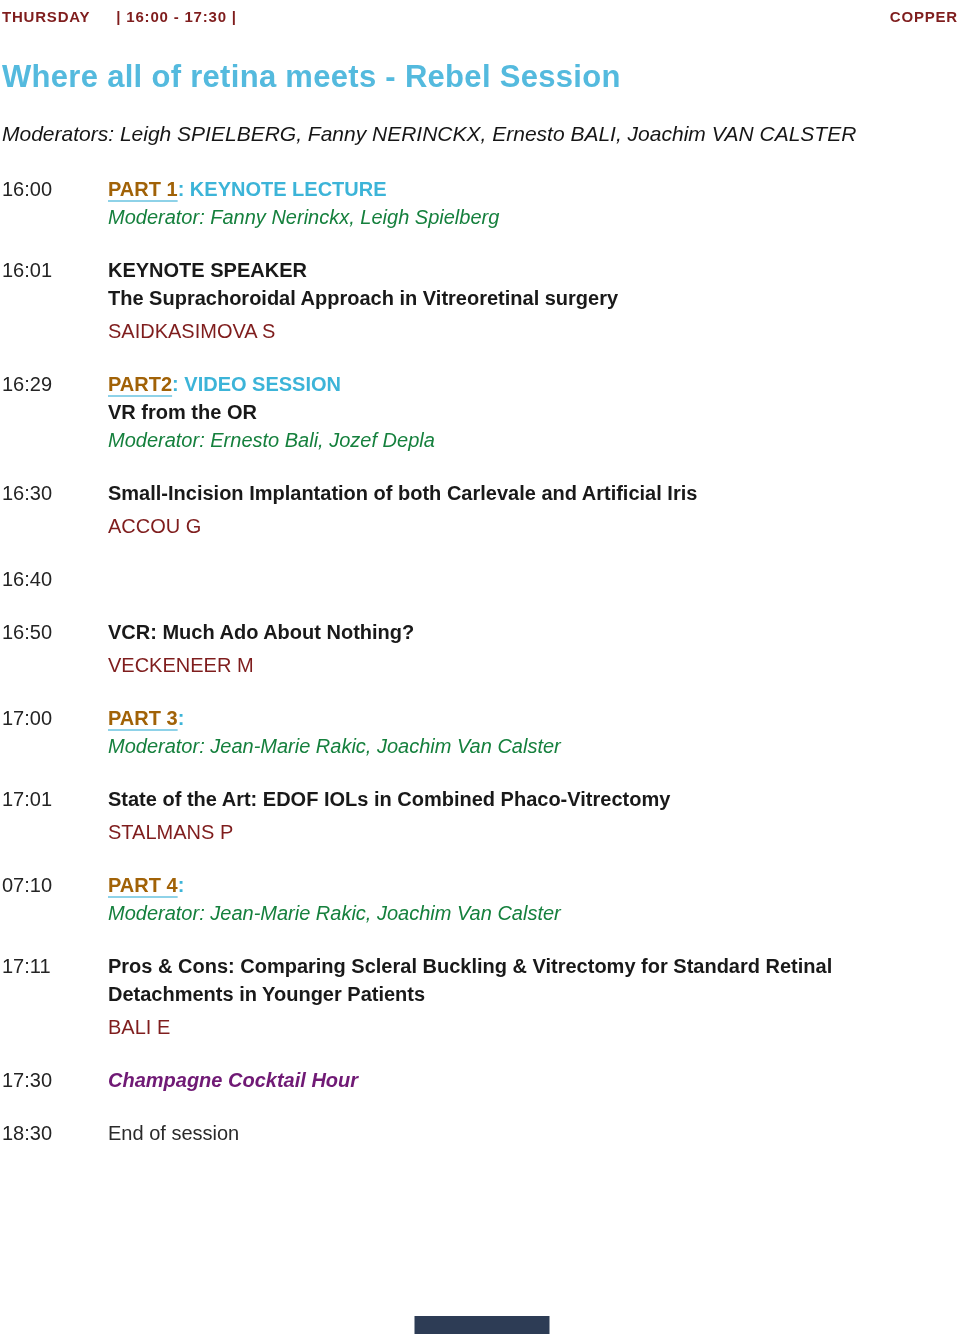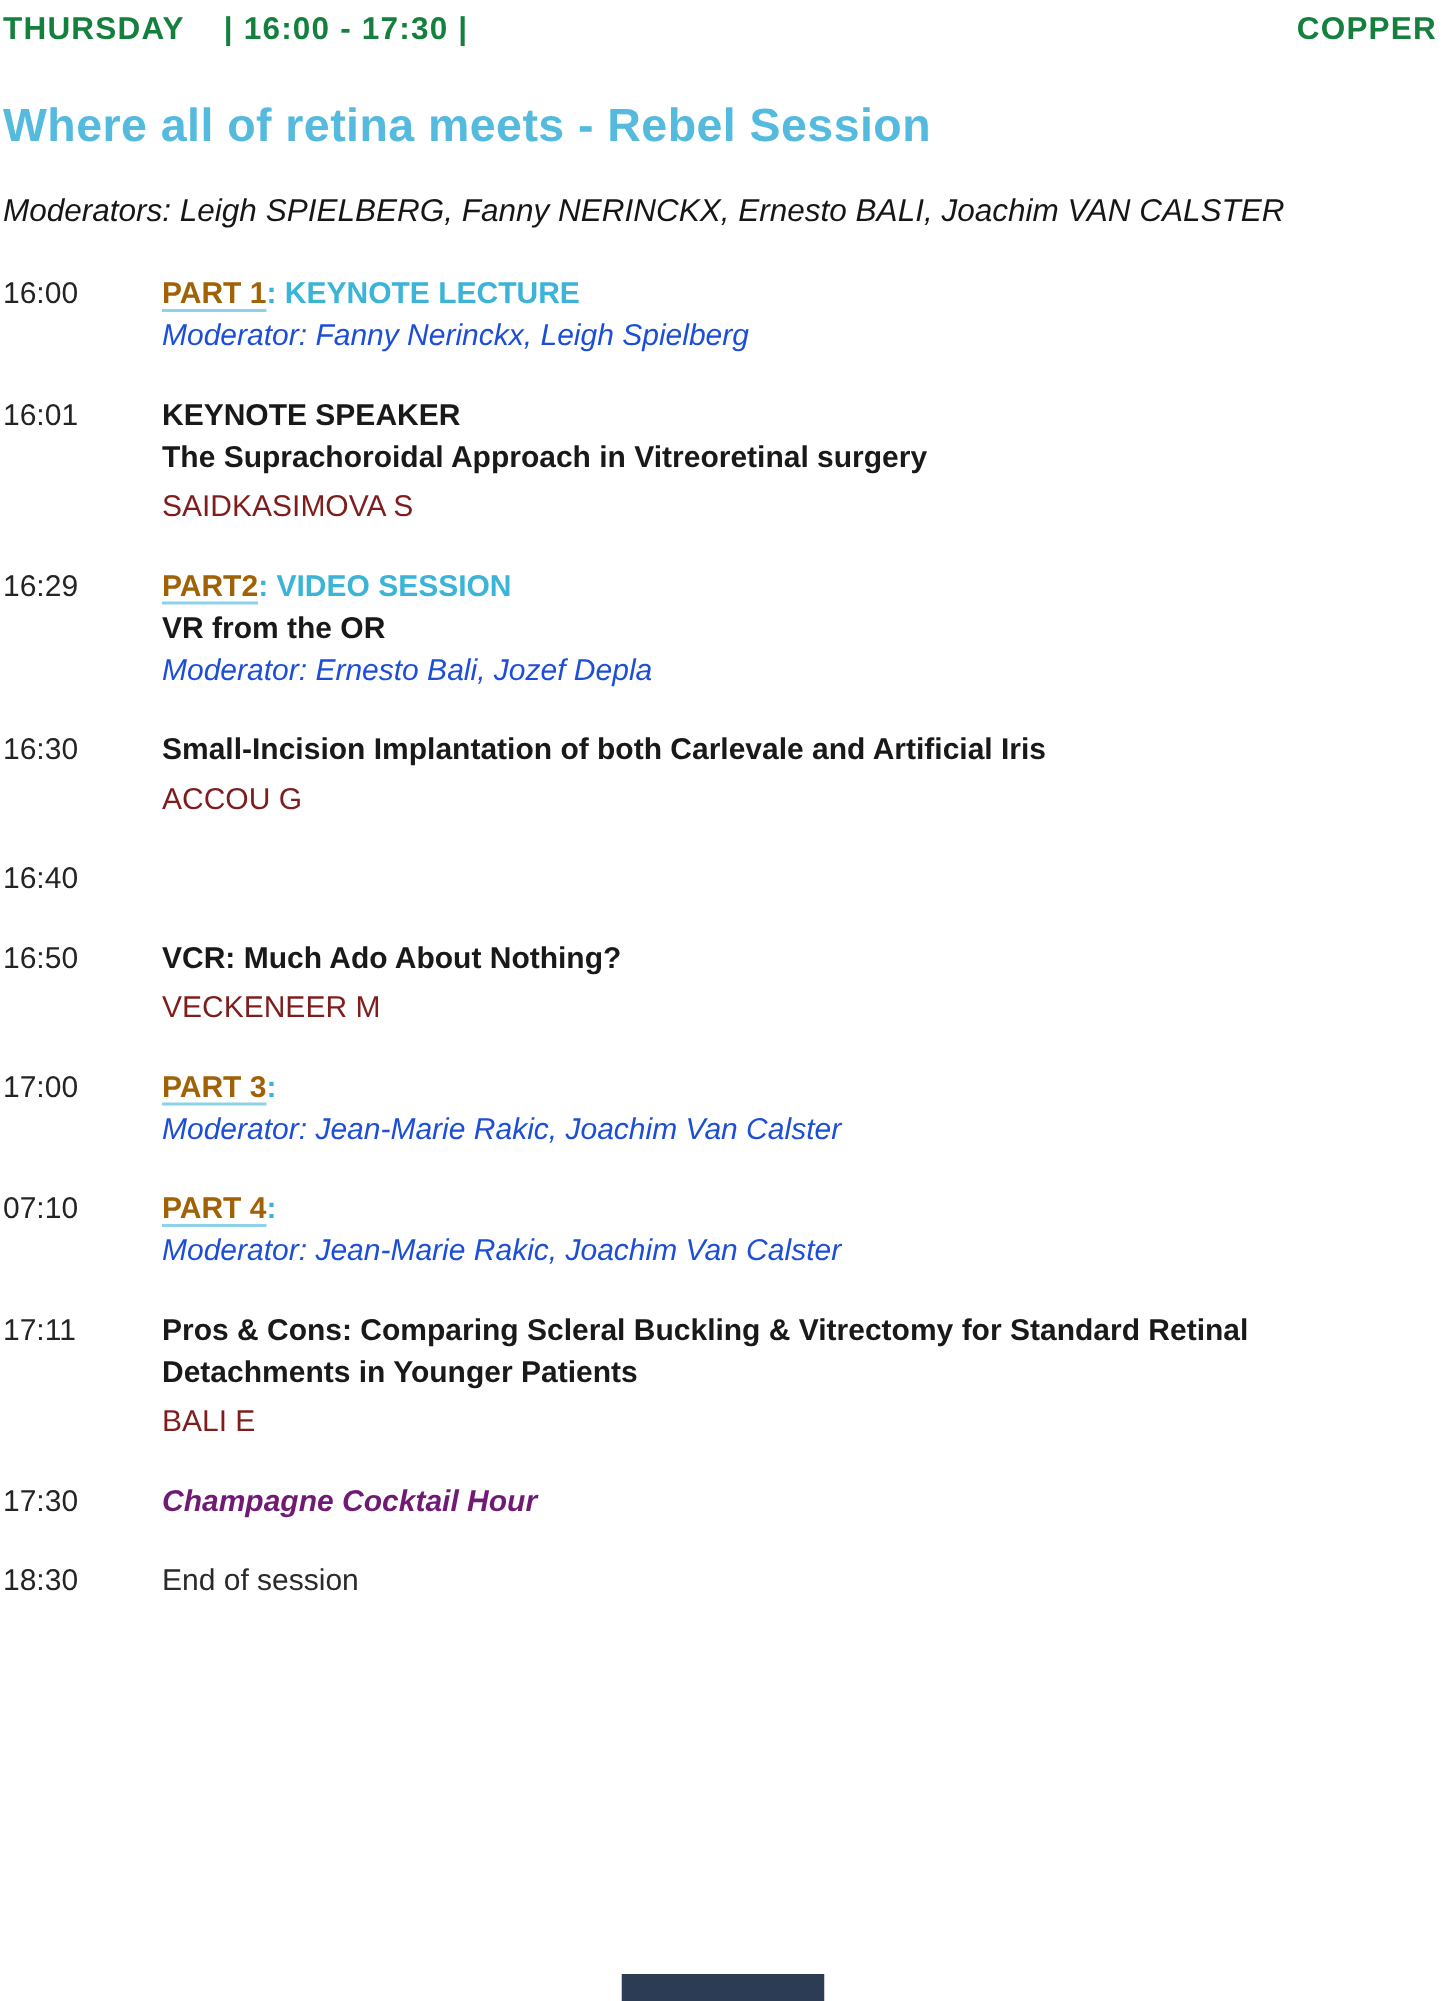--- a/index.html
+++ b/index.html
@@ -9,22 +9,22 @@
     font-family: "Liberation Sans", sans-serif;
     color: #1c1c1c;
     position: relative;
     overflow: hidden;
   }
   .page { padding: 8px 6px 0 2px; }
 
   
   .header {
     display: flex; justify-content: space-between; align-items: baseline;
-    font-weight: bold; font-size: 21px; letter-spacing: 0.8px;
-    color: #15803d;
+    font-weight: bold; font-size: 15px; letter-spacing: 0.8px;
+    color: #7f1d1d;
   }
   .header-left .day { margin-right: 26px; }
 
   
   .session-title {
     margin: 34px 0 0 0;
     font-size: 31px; font-weight: bold;
     color: #54bade;
     letter-spacing: 0.3px;
   }
@@ -42,21 +42,21 @@
   .content { flex: 1; max-width: 836px; }
   .part-line { color: #3cb4d8; font-weight: bold; }
   .part-link {
     color: #a16207; font-weight: bold; cursor: pointer;
     text-decoration: underline;
     text-decoration-color: #8ed2e8;
     text-decoration-thickness: 2px;
     text-underline-offset: 4px;
   }
   .bold-line { font-weight: bold; color: #191919; }
-  .mod-line { font-style: italic; color: #1d4ed8; }
+  .mod-line { font-style: italic; color: #15803d; }
   .speaker { margin-top: 5px; color: #7f1d1d; }
   .italic-bold { font-weight: bold; font-style: italic; color: #701a75; }
   .plain { color: #2a2a2a; }
 
   
   .footer-bar {
     position: absolute;
     bottom: 0; left: 50%;
     transform: translateX(-50%);
     width: 135px; height: 18px;
@@ -134,20 +134,27 @@
     <div class="row">
       <div class="time">17:00</div>
       <div class="content">
         <div class="part-line">
           <span class="part-link">PART 3</span><span>:</span>
         </div>
         <div class="mod-line">Moderator: Jean-Marie Rakic, Joachim Van Calster</div>
       </div>
     </div>
 
+    <div class="row">
+      <div class="time">17:01</div>
+      <div class="content">
+        <div class="bold-line">State of the Art: EDOF IOLs in Combined Phaco-Vitrectomy</div>
+        <div class="speaker">STALMANS P</div>
+      </div>
+    </div>
 
     <div class="row">
       <div class="time">07:10</div>
       <div class="content">
         <div class="part-line">
           <span class="part-link">PART 4</span><span>:</span>
         </div>
         <div class="mod-line">Moderator: Jean-Marie Rakic, Joachim Van Calster</div>
       </div>
     </div>

